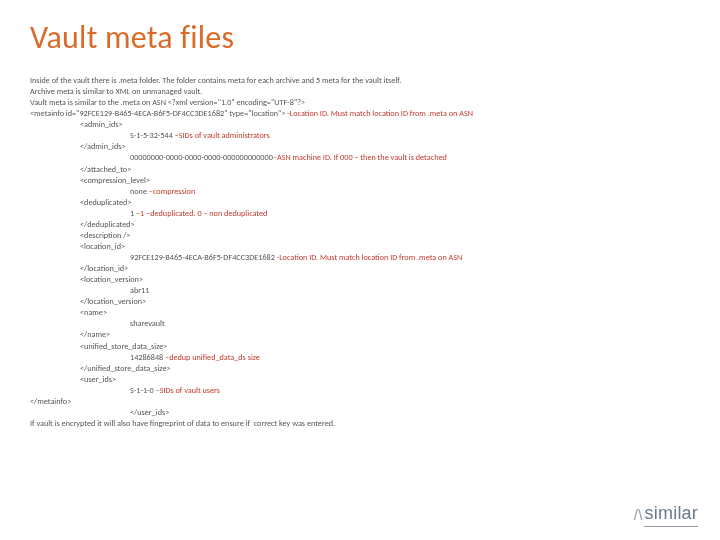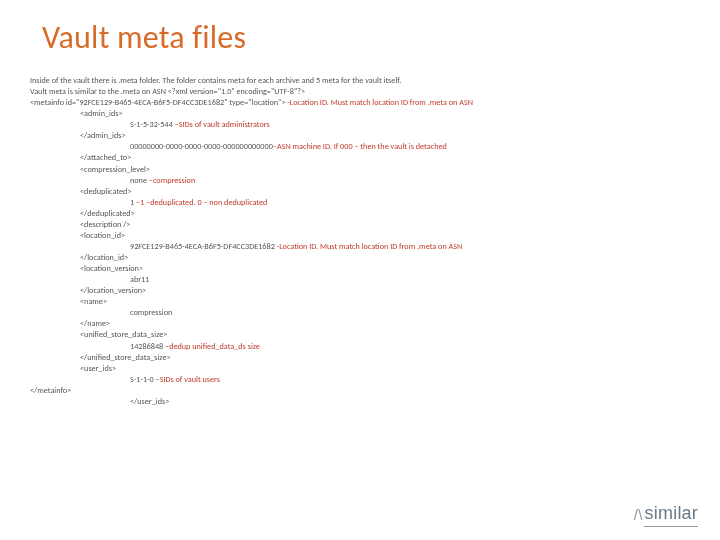--- a/index.html
+++ b/index.html
@@ -1,62 +1,64 @@
 <!DOCTYPE html>
 <html><head>
 <meta charset="utf-8">
 <style>
   html,body{margin:0;padding:0;width:720px;height:540px;background:#fff;font-family:Calibri,Arial,sans-serif;overflow:hidden;position:relative}
   .slide{box-sizing:border-box;padding:18px 30px 0 30px}
-  .title{color:#d96b29;font-size:32px;font-weight:400;margin:0 0 18px 12px;letter-spacing:0.2px}
+  .title{color:#d96b29;font-size:32px;font-weight:400;margin:0 0 18px 0;letter-spacing:0.2px}
   .body{color:#555;font-size:8.2px;line-height:1.35}
   .red{color:#c0392b}
   .i1{padding-left:50px}
   .i2{padding-left:100px}
   .brand{position:absolute;right:22px;bottom:16px;color:#6a7a8a;font-size:18px;font-family:Arial,sans-serif;letter-spacing:0.2px;display:flex;align-items:flex-end;gap:2px}
   .brand .h{color:#8f9ba6;font-weight:100;font-size:15px;position:relative;top:-1px}
   .brand .rest{position:relative}
   .underline{position:absolute;left:-1px;right:0;bottom:-3px;height:1.5px;background:#8f9ba6}
   .row{display:block;white-space:pre-wrap}
 </style>
 </head>
 <body>
 
 <div class="slide">
   <h1 class="title">Vault meta files</h1>
   <div class="body">
     <span class="row">Inside of the vault there is .meta folder. The folder contains meta for each archive and 5 meta for the vault itself.</span>
+    <span class="row">Archive meta is similar to XML on unmanaged vault.</span>
     <span class="row"><span>Vault meta is similar to the .meta on ASN </span><span>&lt;?xml version="1.0" encoding="UTF-8"?&gt;</span></span>
     <span class="row"><span>&lt;metainfo id="92FCE129-B465-4ECA-B6F5-DF4CC3DE1682" type="location"&gt;</span><span class="red"> -Location ID. Must match location ID from .meta on ASN</span></span>
     <span class="row i1">&lt;admin_ids&gt;</span>
     <span class="row i2"><span>S-1-5-32-544</span><span class="red"> –SIDs of vault administrators</span></span>
     <span class="row i1">&lt;/admin_ids&gt;</span>
     <span class="row i2"><span>00000000-0000-0000-0000-000000000000</span><span class="red">–ASN machine ID. If 000 – then the vault is detached</span></span>
     <span class="row i1">&lt;/attached_to&gt;</span>
     <span class="row i1">&lt;compression_level&gt;</span>
     <span class="row i2"><span>none</span><span class="red"> –compression</span></span>
     <span class="row i1">&lt;deduplicated&gt;</span>
     <span class="row i2"><span>1</span><span class="red"> –1 –deduplicated. 0 – non deduplicated</span></span>
     <span class="row i1">&lt;/deduplicated&gt;</span>
     <span class="row i1">&lt;description /&gt;</span>
     <span class="row i1">&lt;location_id&gt;</span>
     <span class="row i2"><span>92FCE129-B465-4ECA-B6F5-DF4CC3DE1682</span><span class="red"> -Location ID. Must match location ID from .meta on ASN</span></span>
     <span class="row i1">&lt;/location_id&gt;</span>
     <span class="row i1">&lt;location_version&gt;</span>
     <span class="row i2">abr11</span>
     <span class="row i1">&lt;/location_version&gt;</span>
     <span class="row i1">&lt;name&gt;</span>
-    <span class="row i2">compression</span>
+    <span class="row i2">sharevault</span>
     <span class="row i1">&lt;/name&gt;</span>
     <span class="row i1">&lt;unified_store_data_size&gt;</span>
     <span class="row i2"><span>14286848</span><span class="red"> –dedup unified_data_ds size</span></span>
     <span class="row i1">&lt;/unified_store_data_size&gt;</span>
     <span class="row i1">&lt;user_ids&gt;</span>
     <span class="row i2"><span>S-1-1-0</span><span class="red"> –SIDs of vault users</span></span>
     <span class="row">&lt;/metainfo&gt;</span>
     <span class="row i2">&lt;/user_ids&gt;</span>
+    <span class="row">If vault is encrypted it will also have fingreprint of data to ensure if  correct key was entered.</span>
   </div>
 </div>
 
 <div class="brand">
   <span class="h">/\</span>
     <span class="rest"><span>similar</span><span class="underline"></span></span>
 </div>
 
 </body></html>

